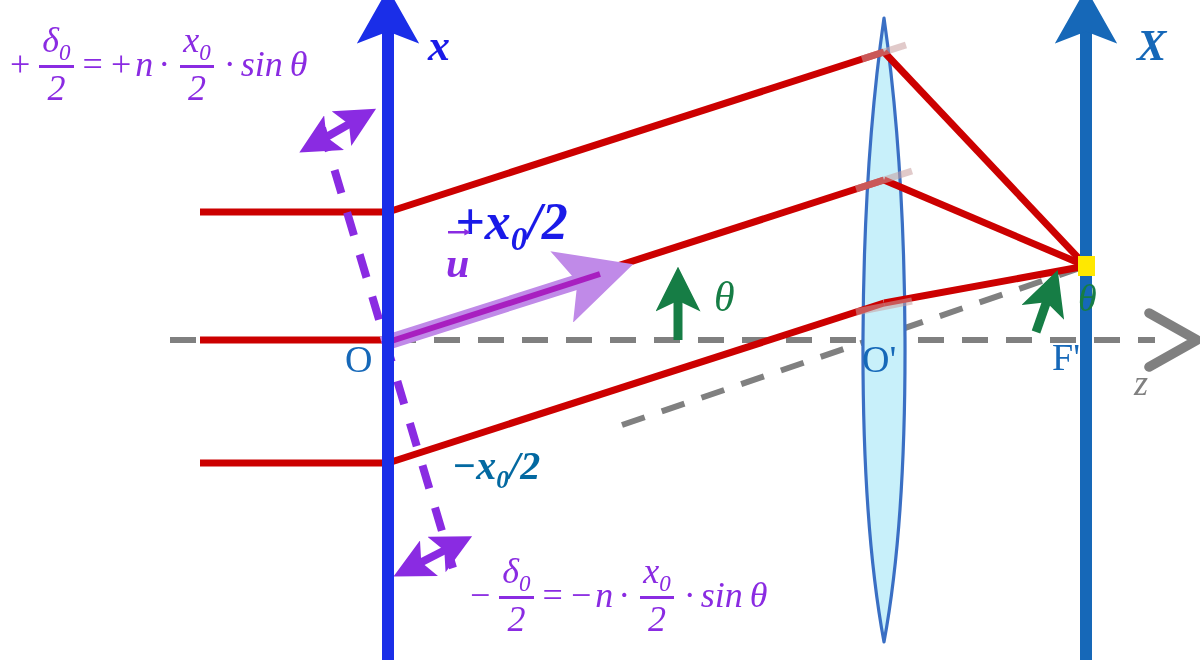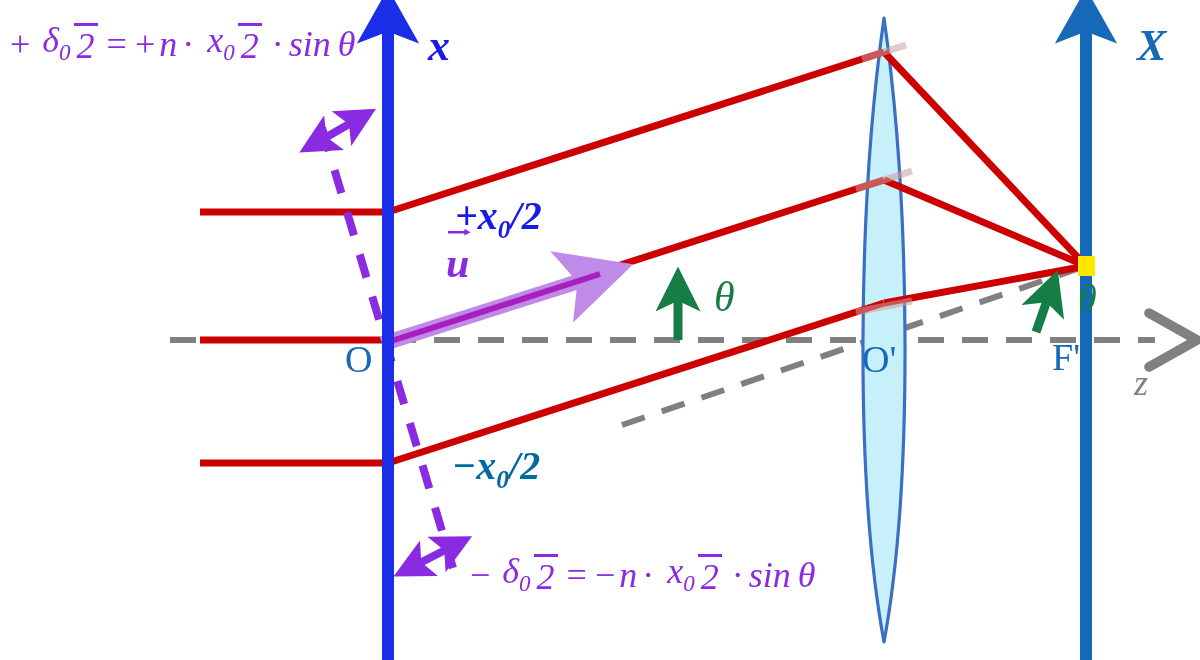--- a/index.html
+++ b/index.html
@@ -34,21 +34,21 @@
     user-select: none;
   }
   
   .mrow {
     display: inline-flex;
     align-items: center;
     vertical-align: middle;
   }
   .frac {
     display: inline-flex;
-    flex-direction: row;
+    flex-direction: column;
     align-items: center;
     vertical-align: middle;
     margin: 0 5px;
   }
   .frac .num {
     padding: 0 3px 1px 3px;
     line-height: 1;
   }
   .frac .den {
     padding: 2px 3px 0 3px;
@@ -85,21 +85,21 @@
   }
   #label-X-big {
     left: 1137px; top: 24px;
     color: #1668b8;
     font-size: 44px;
     font-weight: bold;
   }
   #label-xplus {
     left: 455px; top: 196px;
     color: #1a1ae8;
-    font-size: 40px;
+    font-size: 52px;
     font-weight: bold;
   }
   #label-xminus {
     left: 452px; top: 446px;
     color: #0369a1;
     font-size: 40px;
     font-weight: bold;
   }
   #label-u {
     left: 446px; top: 242px;

